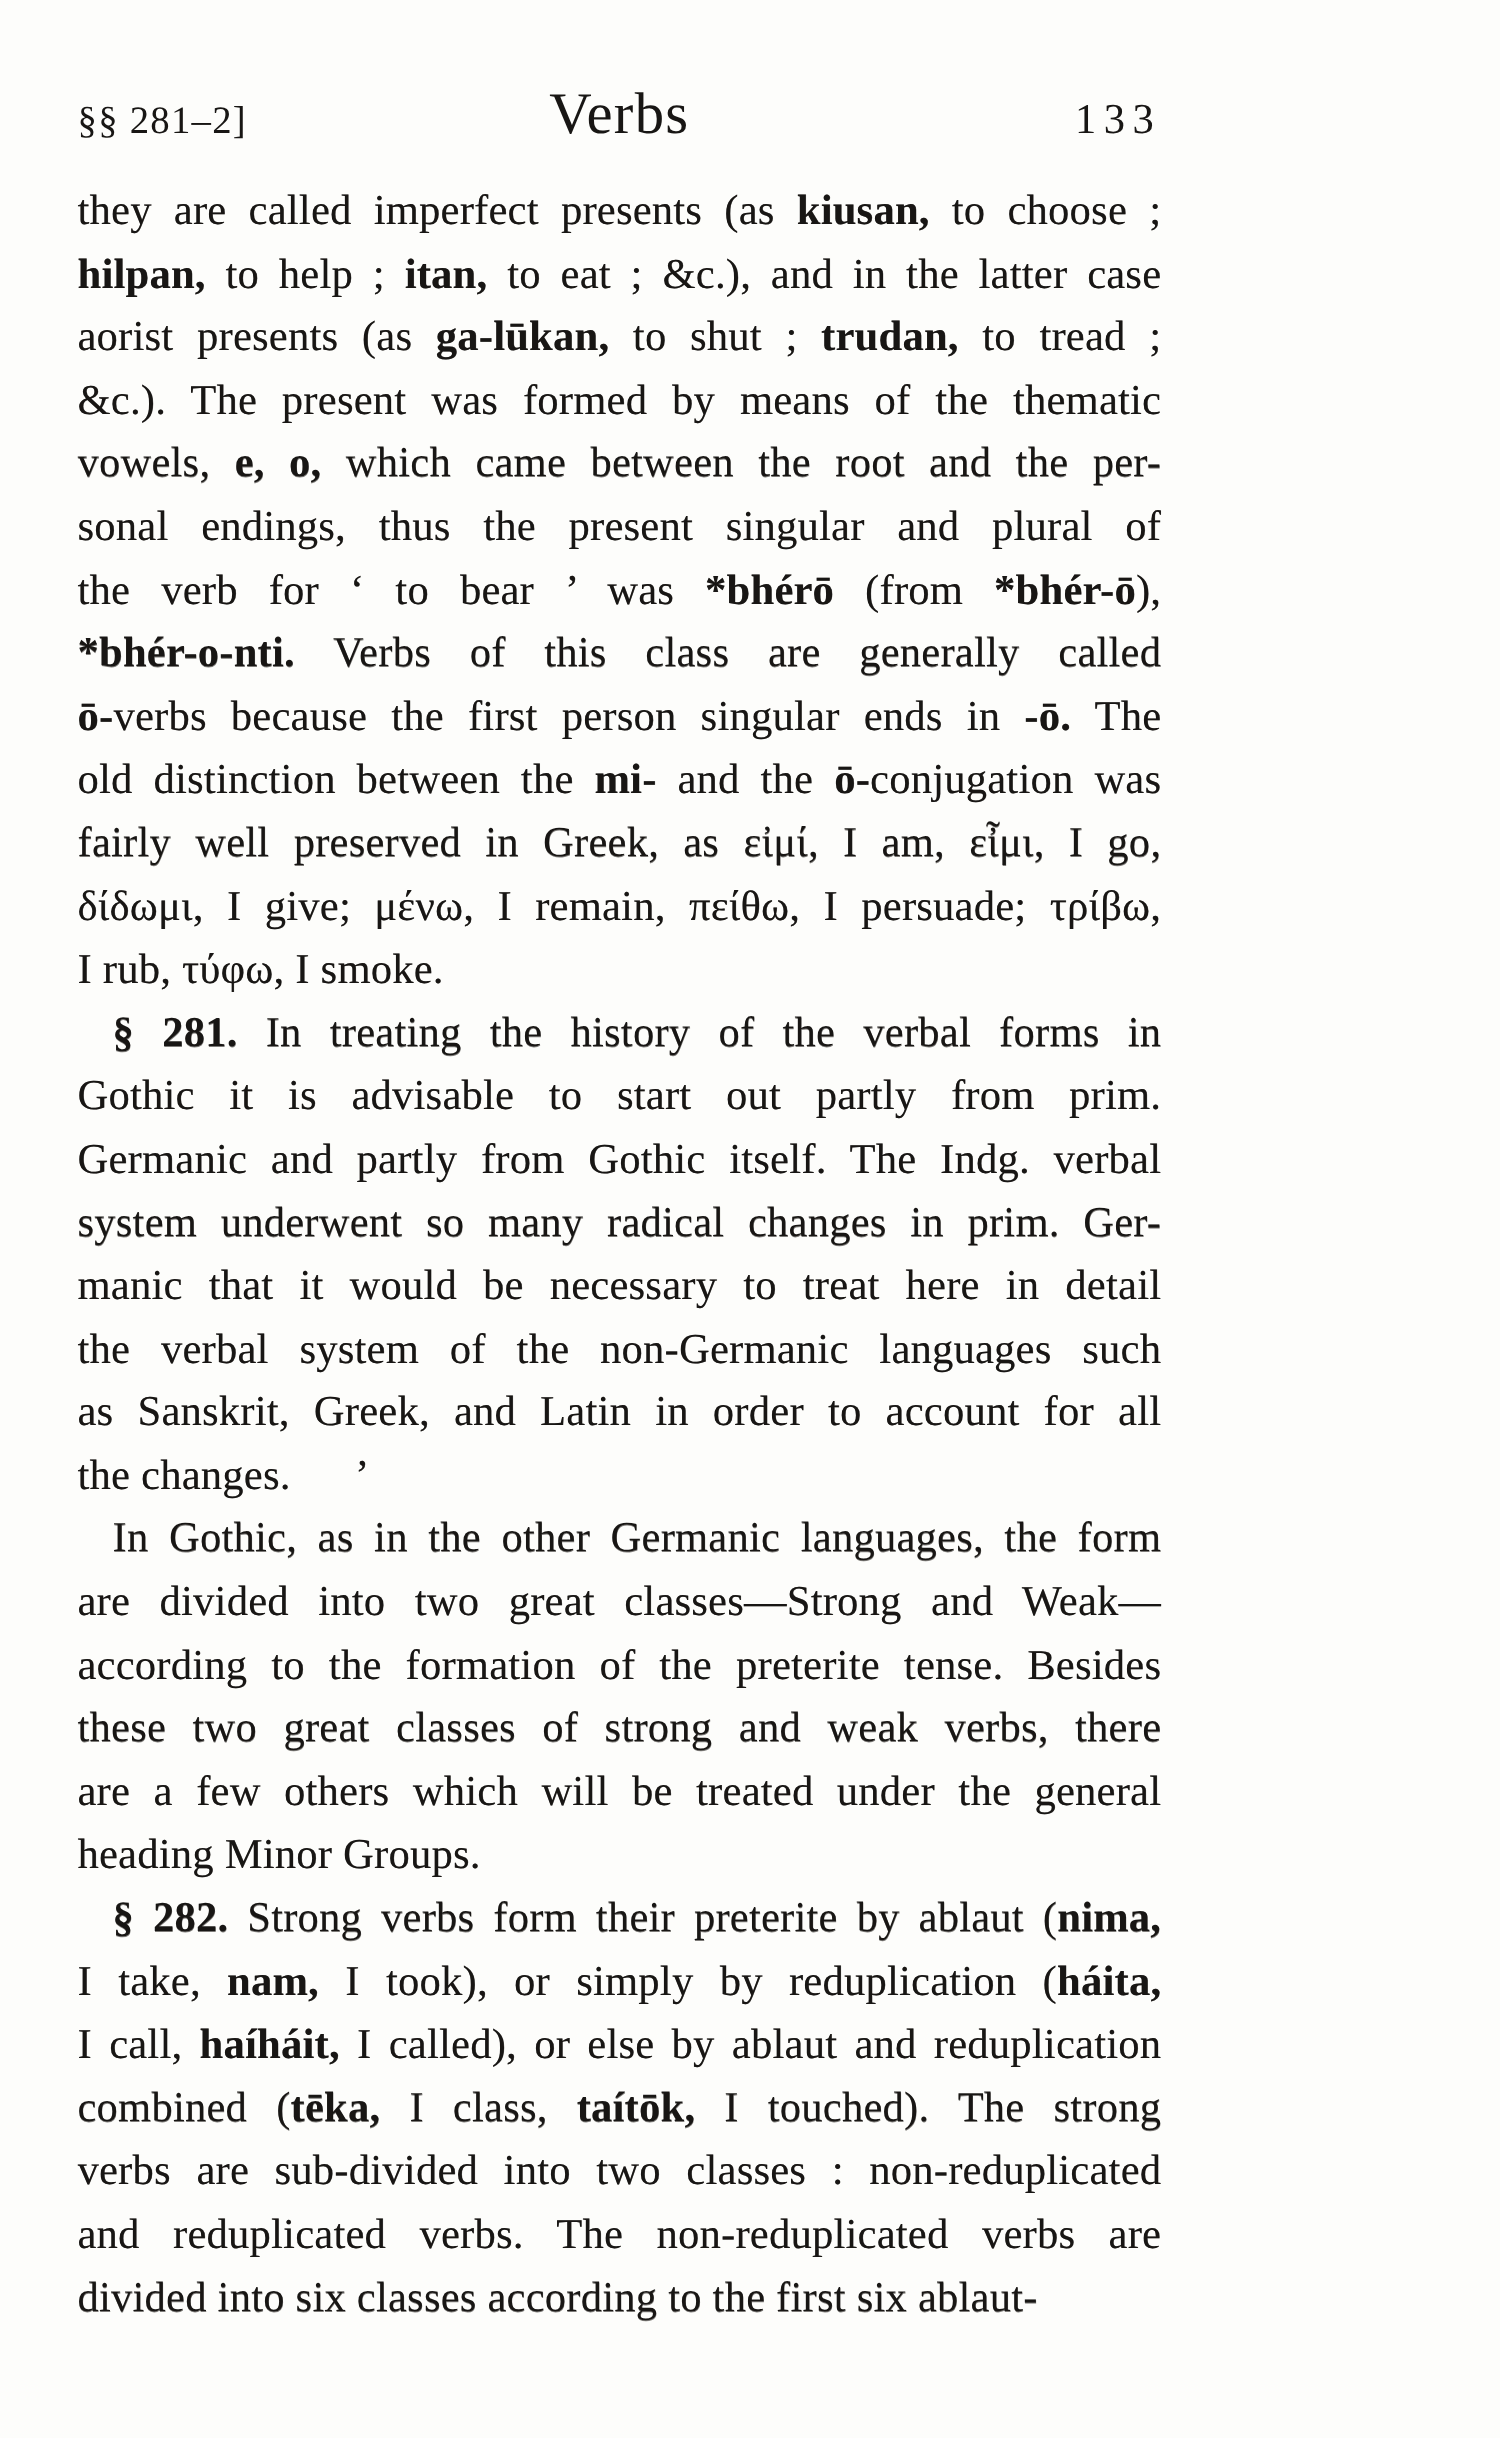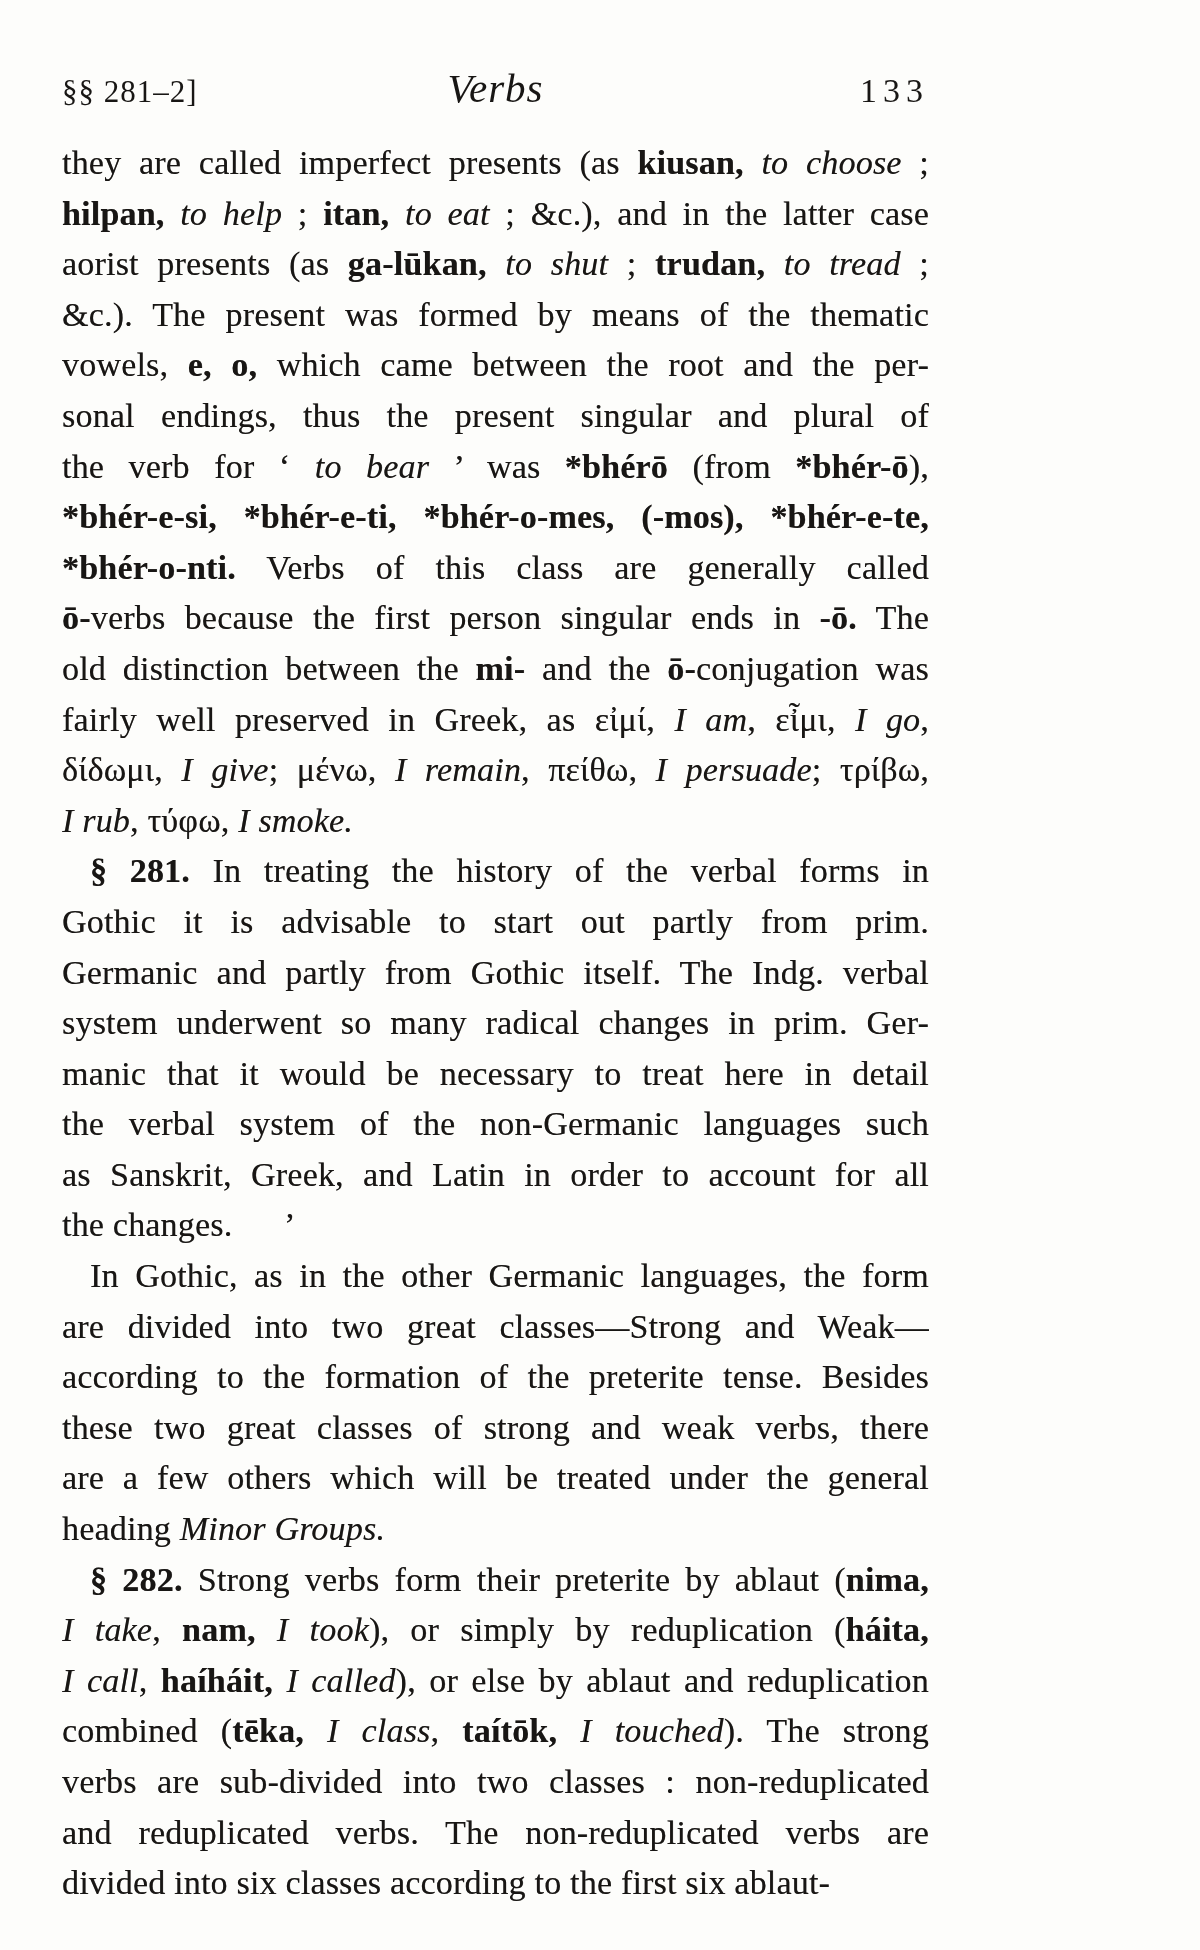--- a/index.html
+++ b/index.html
@@ -31,22 +31,21 @@
     align-items:baseline;
     margin-bottom:26px;
   }
   .section-ref{
     font-size:31px;
     letter-spacing:1px;
     text-align:left;
     white-space:nowrap;
   }
   .head-title{
-    font-size:41px;
-    font-style:italic;
+    font-size:47px;
     text-align:left;
     letter-spacing:1px;
   }
   .page-number{
     font-size:34px;
     text-align:right;
     letter-spacing:6px;
     white-space:nowrap;
   }
   .page-body{
@@ -64,41 +63,40 @@
     white-space:normal;
     overflow:hidden;
   }
   .line.end{
     text-align-last:left;
   }
   .line.indent{
     padding-left:28px;
   }
   .bold{font-weight:bold;}
-  .italic{font-style:italic;}
+  .italic{}
 </style>
 </head>
 <body>
 
 <div class="page">
   <div class="running-head">
     <span class="section-ref">§§ 281–2]</span>
     <span class="head-title">Verbs</span>
     <span class="page-number">133</span>
   </div>
   <div class="page-body">
       <div class="paragraph">
         <div class="line"><span>they are called imperfect presents (as </span><span class="bold">kiusan,</span><span> </span><span class="italic">to choose</span><span> ;</span></div>
         <div class="line"><span class="bold">hilpan,</span><span> </span><span class="italic">to help</span><span> ; </span><span class="bold">itan,</span><span> </span><span class="italic">to eat</span><span> ; &amp;c.), and in the latter case</span></div>
         <div class="line"><span>aorist presents (as </span><span class="bold">ga-lūkan,</span><span> </span><span class="italic">to shut</span><span> ; </span><span class="bold">trudan,</span><span> </span><span class="italic">to tread</span><span> ;</span></div>
         <div class="line"><span>&amp;c.). The present was formed by means of the thematic</span></div>
         <div class="line"><span>vowels, </span><span class="bold">e, o,</span><span> which came between the root and the per-</span></div>
         <div class="line"><span>sonal endings, thus the present singular and plural of</span></div>
         <div class="line"><span>the verb for ‘ </span><span class="italic">to bear</span><span> ’ was </span><span class="bold">*bhérō</span><span> (from </span><span class="bold">*bhér-ō</span><span>),</span></div>
-        <div class="line"><span class="bold">*bhér-e-si, *bhér-e-ti, *bhér-o-mes, (-mos), *bhér-e-te,</span></div>
         <div class="line"><span class="bold">*bhér-o-nti.</span><span> Verbs of this class are generally called</span></div>
         <div class="line"><span class="bold">ō-</span><span>verbs because the first person singular ends in </span><span class="bold">-ō.</span><span> The</span></div>
         <div class="line"><span>old distinction between the </span><span class="bold">mi-</span><span> and the </span><span class="bold">ō-</span><span>conjugation was</span></div>
         <div class="line"><span>fairly well preserved in Greek, as εἰμί, </span><span class="italic">I am</span><span>, εἶμι, </span><span class="italic">I go</span><span>,</span></div>
         <div class="line"><span>δίδωμι, </span><span class="italic">I give</span><span>; μένω, </span><span class="italic">I remain</span><span>, πείθω, </span><span class="italic">I persuade</span><span>; τρίβω,</span></div>
         <div class="line end"><span class="italic">I rub</span><span>, τύφω, </span><span class="italic">I smoke.</span></div>
       </div>
       <div class="paragraph">
         <div class="line indent"><span class="bold">§ 281.</span><span> In treating the history of the verbal forms in</span></div>
         <div class="line"><span>Gothic it is advisable to start out partly from prim.</span></div>

